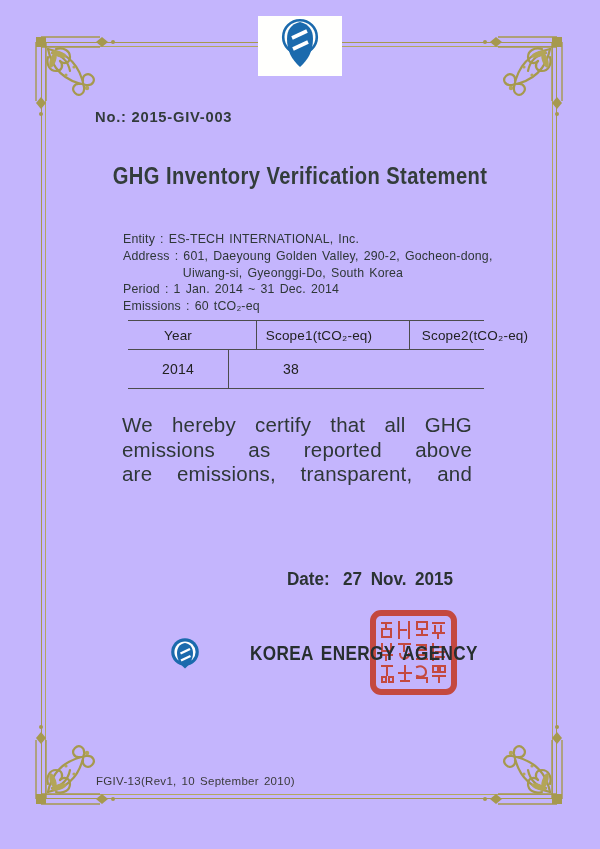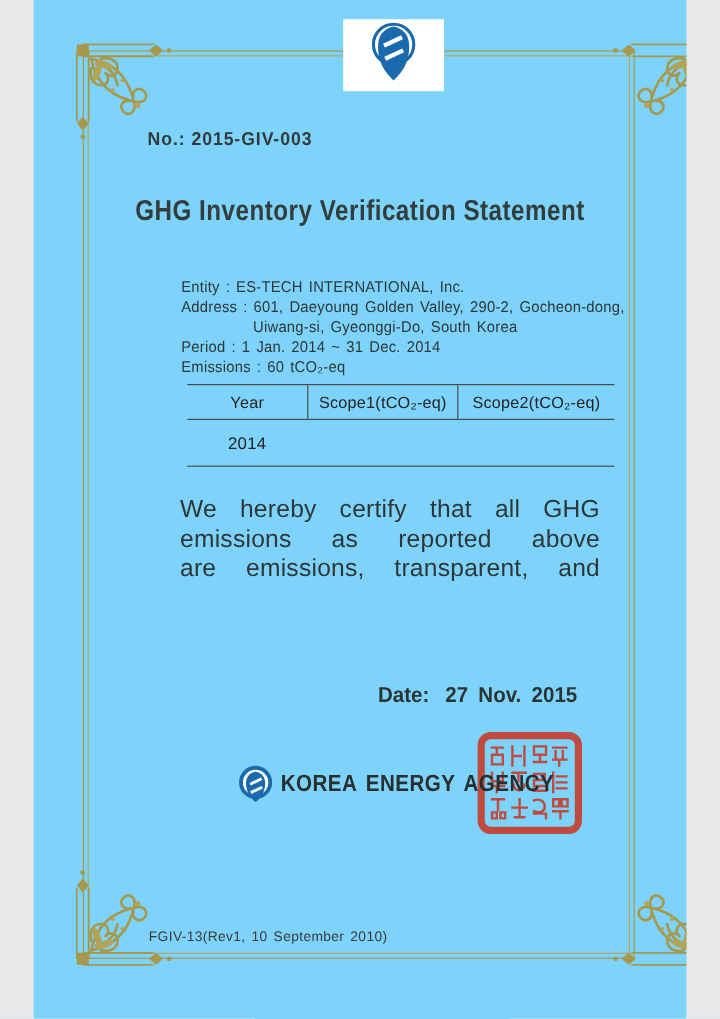--- a/index.html
+++ b/index.html
@@ -1,18 +1,18 @@
 <!DOCTYPE html>
 <html><head>
 <meta charset="utf-8">
 <style>
   html,body{margin:0;padding:0;background:#e8e8e8;}
   .page{
-    position:relative;width:544px;height:849px;margin:0 auto;
-    background:#7dd3fc;overflow:hidden;
+    position:relative;width:600px;height:849px;margin:0 auto;
+    background:#c4b5fd;overflow:hidden;
     font-family:"Liberation Sans","DejaVu Sans",sans-serif;
     color:#2f3838;
   }
   
   .frame-outer{position:absolute;left:41px;top:42px;right:43px;bottom:50px;border:1.4px solid #a6994e;}
   .frame-inner{position:absolute;left:45px;top:46px;right:47px;bottom:54px;border:1px solid #b3a75e;}
   .corner{position:absolute;width:92px;height:92px;}
   .corner.tl{left:26px;top:27px;}
   .corner.tr{left:480px;top:27px;transform:scaleX(-1);}
   .corner.bl{left:26px;top:722px;transform:scaleY(-1);}
@@ -26,34 +26,34 @@
   .title-row{position:absolute;left:0;right:0;top:162px;text-align:center;}
   .title-row .t{display:inline-block;font-size:24px;font-weight:700;letter-spacing:.5px;
     color:#333d3b;transform:scaleX(.84);}
   .info{position:absolute;left:123px;top:231px;font-size:13px;line-height:16.8px;
     letter-spacing:.2px;word-spacing:1.5px;color:#2e3737;transform:scaleX(.95);transform-origin:left top;}
   .info .indent{padding-left:63px;}
   
   .ghg-table{position:absolute;left:128px;top:320px;width:356px;
     border-top:1.6px solid #4c4c4c;border-bottom:1.6px solid #4c4c4c;color:#222;}
   .trow{display:grid;grid-template-columns:100px 125px 131px;}
-  .trow.head{height:28px;border-bottom:1.4px solid #4c4c4c;font-size:13.5px;}
+  .trow.head{height:28px;border-bottom:1.4px solid #4c4c4c;font-size:13.5px;gap:28px;}
   .trow.body{height:38px;font-size:14px;}
   .tcell{display:flex;align-items:center;justify-content:center;letter-spacing:.2px;}
   .tcell+.tcell{border-left:1.1px solid #4c4c4c;}
   
   .statement{position:absolute;left:122px;top:413px;width:350px;font-size:20.5px;
     line-height:24.5px;color:#2e3737;letter-spacing:.2px;}
   .jline{text-align:justify;text-align-last:justify;}
   
   .date-row{position:absolute;left:287px;top:569px;display:flex;gap:14px;
     font-size:18px;font-weight:700;color:#2b3333;transform:scaleX(.95);transform-origin:left top;}
   .date-row .val{word-spacing:4px;}
   
-  .agency{position:absolute;left:170px;top:637px;display:flex;align-items:center;z-index:3;}
+  .agency{position:absolute;left:170px;top:637px;display:flex;align-items:center;z-index:3;gap:44px;}
   .agency .name{margin-left:6px;font-size:19.5px;font-weight:700;letter-spacing:.4px;
     word-spacing:3px;color:#272f2f;transform:scaleX(.88);transform-origin:left center;white-space:nowrap;}
   .seal{position:absolute;left:369px;top:609px;z-index:2;opacity:.92;}
   
   .form-number{position:absolute;left:96px;top:775px;font-size:11.5px;letter-spacing:.3px;
     word-spacing:1.5px;color:#3a3a3a;}
   .hidden-defs{position:absolute;width:0;height:0;overflow:hidden;}
 </style>
 </head>
 <body>
@@ -133,20 +133,21 @@
   </div>
 
   <div class="ghg-table">
     <div class="trow head">
       <div class="tcell">Year</div>
       <div class="tcell">Scope1(tCO₂-eq)</div>
       <div class="tcell">Scope2(tCO₂-eq)</div>
     </div>
     <div class="trow body">
       <div class="tcell">2014</div>
+      <div class="tcell">38</div>
     </div>
   </div>
 
   <div class="statement">
     <div class="jline">We hereby certify that all GHG</div>
     <div class="jline">emissions as reported above</div>
     <div class="jline">are emissions, transparent, and</div>
   </div>
 
   <div class="date-row">

